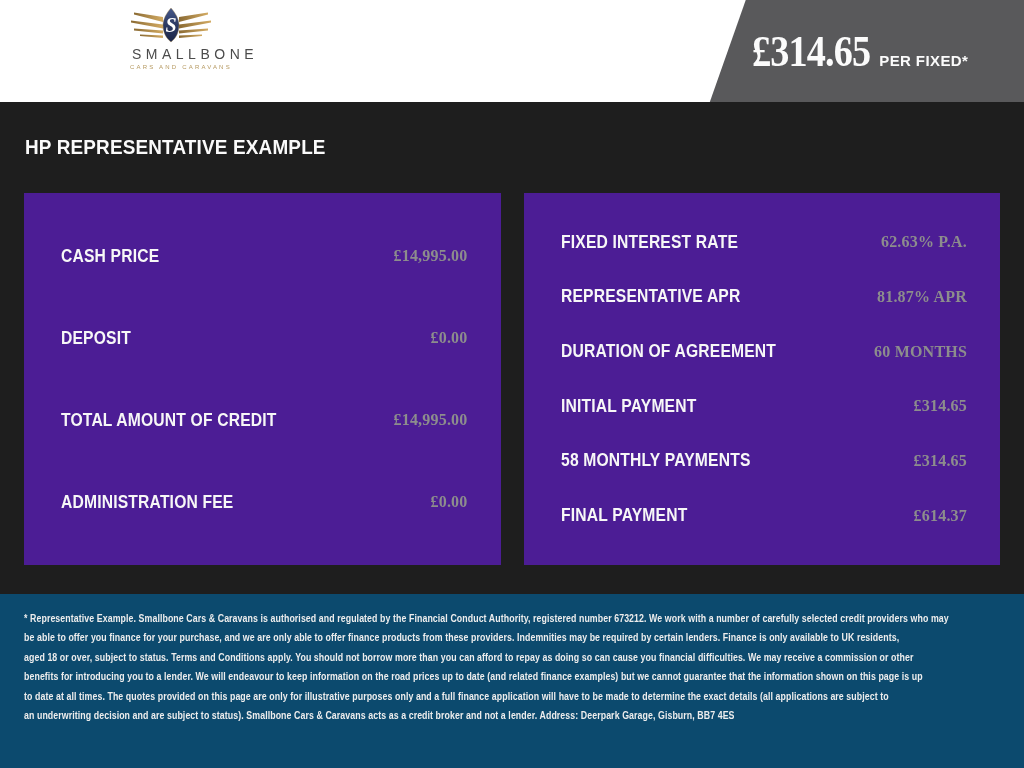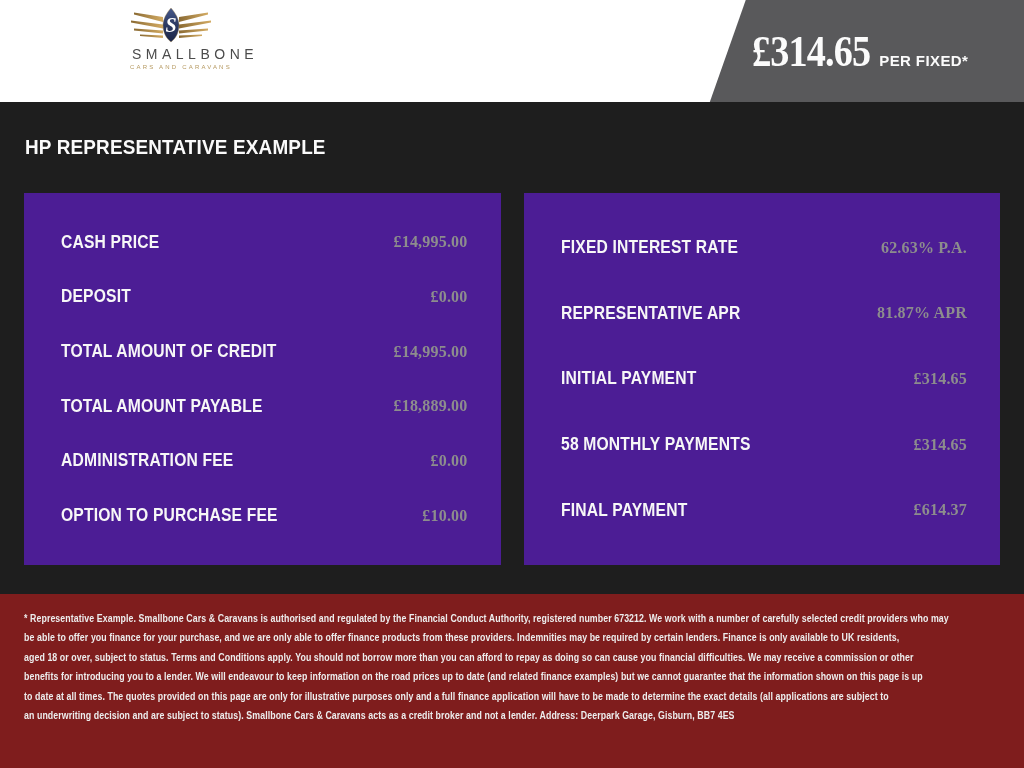--- a/index.html
+++ b/index.html
@@ -57,21 +57,21 @@
     font-size:18px;font-weight:bold;color:#f7f7f7;white-space:nowrap;
     transform:scaleX(0.87);transform-origin:left center;letter-spacing:0.2px;
   }
   .value{
     font-family:Liberation Serif, serif;font-weight:bold;font-size:16px;
     color:#8d8d8d;white-space:nowrap;letter-spacing:0.2px;
   }
 
   
   .disclaimer{
-    flex:1;background:#7f1d1d;margin-top:29px;padding:15px 24px 12px;
+    flex:1;background:#0c4a6e;margin-top:29px;padding:15px 24px 12px;
     overflow:hidden;
   }
   .disclaimer-inner{
     transform:scaleX(0.8);transform-origin:left top;width:1220px;
   }
   .fineprint-line{
     font-size:11px;font-weight:bold;color:#ededed;line-height:19.4px;
     white-space:nowrap;letter-spacing:0.1px;
   }
 </style>
@@ -139,41 +139,37 @@
         </div>
         <div class="row">
           <span class="label">DEPOSIT</span>
           <span class="value">£0.00</span>
         </div>
         <div class="row">
           <span class="label">TOTAL AMOUNT OF CREDIT</span>
           <span class="value">£14,995.00</span>
         </div>
         <div class="row">
-          <span class="label">TOTAL AMOUNT PAYABLE</span>
-          <span class="value">£18,889.00</span>
-        </div>
-        <div class="row">
           <span class="label">ADMINISTRATION FEE</span>
           <span class="value">£0.00</span>
-        </div>
-        <div class="row">
-          <span class="label">OPTION TO PURCHASE FEE</span>
-          <span class="value">£10.00</span>
         </div>
       </section>
 
       <section class="panel">
         <div class="row">
           <span class="label">FIXED INTEREST RATE</span>
           <span class="value">62.63% P.A.</span>
         </div>
         <div class="row">
           <span class="label">REPRESENTATIVE APR</span>
           <span class="value">81.87% APR</span>
+        </div>
+        <div class="row">
+          <span class="label">DURATION OF AGREEMENT</span>
+          <span class="value">60 MONTHS</span>
         </div>
         <div class="row">
           <span class="label">INITIAL PAYMENT</span>
           <span class="value">£314.65</span>
         </div>
         <div class="row">
           <span class="label">58 MONTHLY PAYMENTS</span>
           <span class="value">£314.65</span>
         </div>
         <div class="row">

